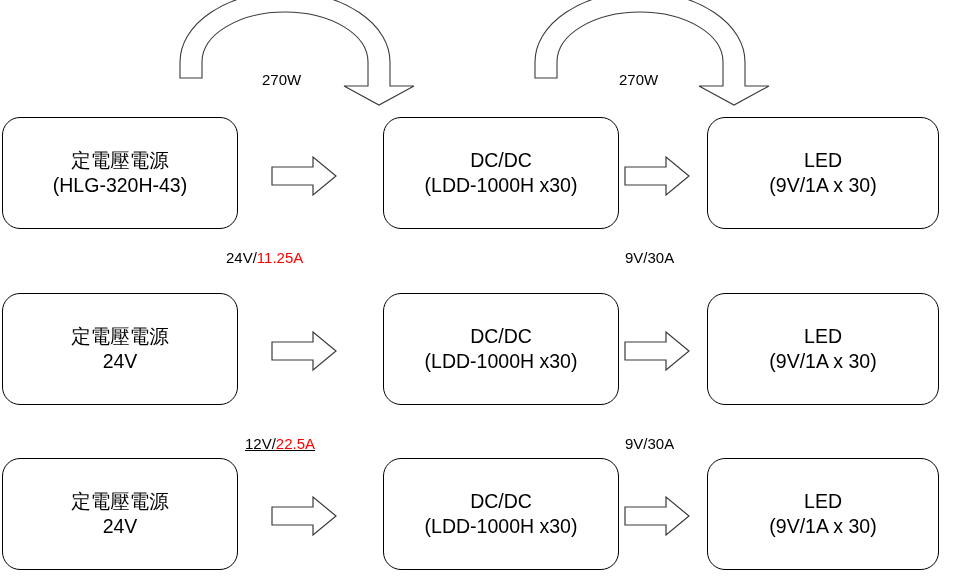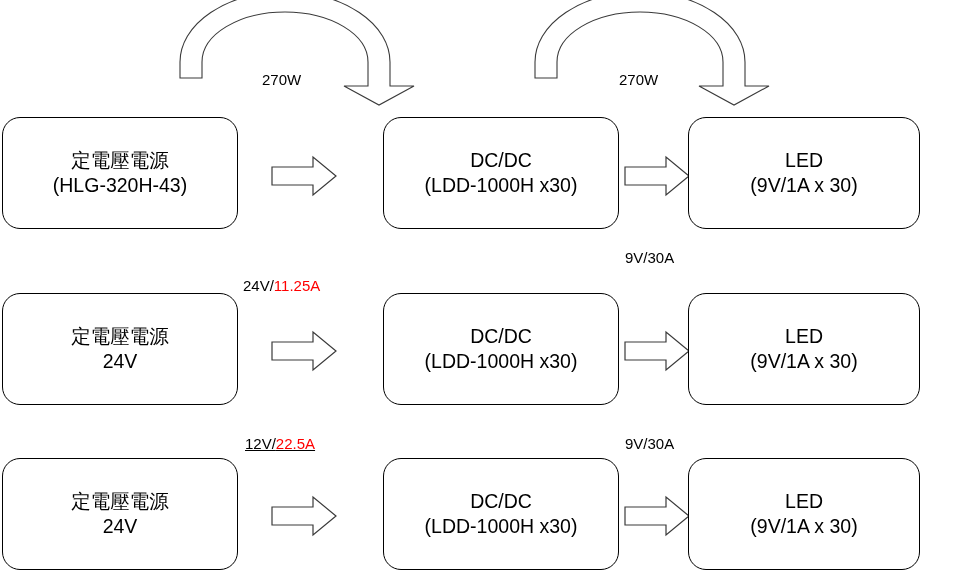--- a/index.html
+++ b/index.html
@@ -43,21 +43,21 @@
 
   
   .r1 { top: 117px; height: 112px; }
   
   .r2 { top: 293px; height: 112px; }
   
   .r3 { top: 458px; height: 112px; }
 
   .col1 { left: 2px;   width: 236px; }
   .col2 { left: 360px; width: 236px; margin-left: 23px; }
-  .col3 { left: 688px; width: 232px; }
+  .col3 { left: 707px; width: 232px; }
 
   
   .block-arrow {
     position: absolute;
     width: 66px;
     height: 44px;
   }
   .block-arrow svg { display: block; width: 66px; height: 44px; }
 
   
@@ -145,21 +145,21 @@
     <svg viewBox="0 0 66 44" xmlns="http://www.w3.org/2000/svg">
       <path d="M 1 13 L 42 13 L 42 3 L 65 22 L 42 41 L 42 31 L 1 31 Z" fill="#ffffff" stroke="#3a3a3a" stroke-width="1.2" stroke-linejoin="miter"></path>
     </svg>
   </div>
 
   <div class="node-box r1 col3">
     <span class="ln1">LED</span>
     <span class="ln2">(9V/1A x 30)</span>
   </div>
 
-  <div class="edge-label" style="left:243px; top:250px;margin-top:28px;">
+  <div class="edge-label" style="left:226px; top:250px;">
     <span>24V/</span><span class="hot">11.25A</span>
   </div>
   <div class="edge-label" style="left:625px; top:250px;">
     <span>9V/30A</span>
   </div>
 
   <div class="node-box r2 col1">
     <span class="ln1">定電壓電源</span>
     <span class="ln2">24V</span>
   </div>

